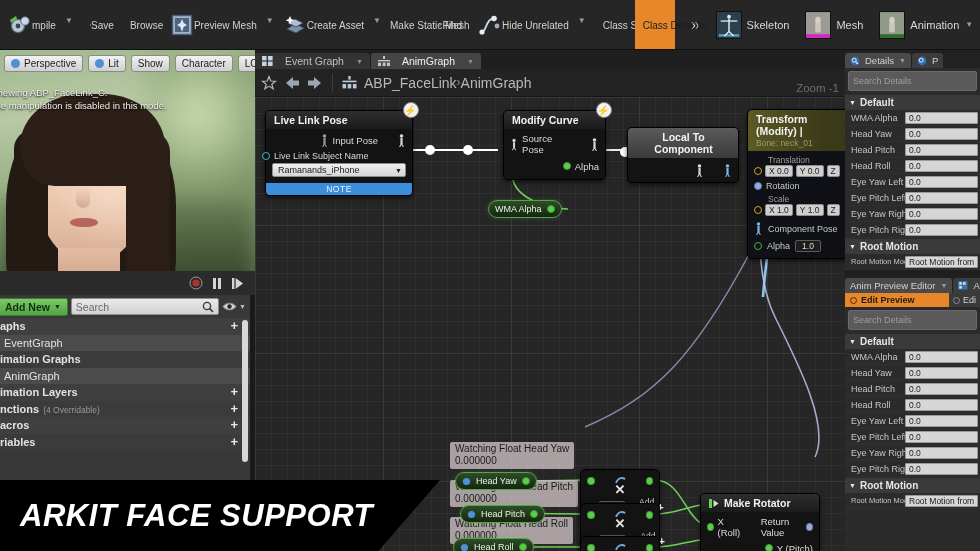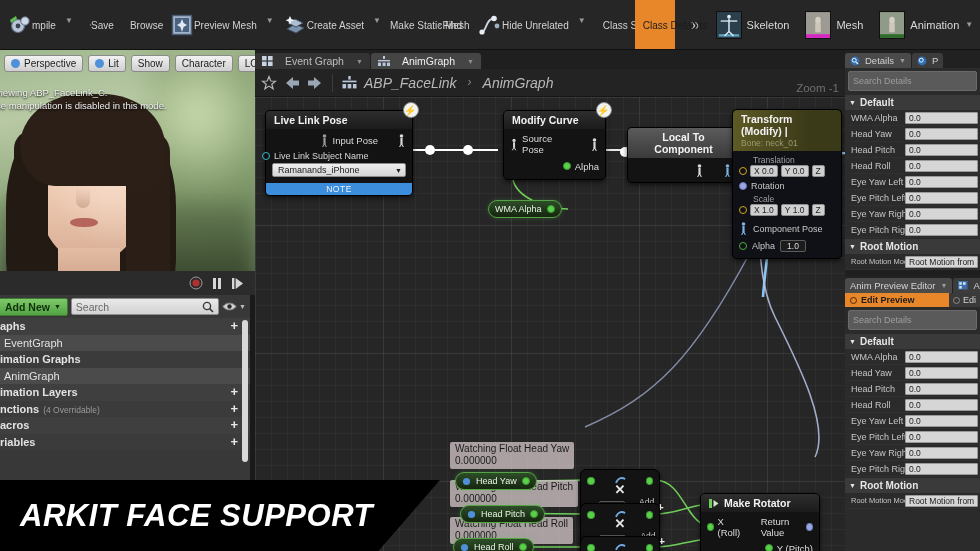--- a/index.html
+++ b/index.html
@@ -142,21 +142,21 @@
   .g-tabbar { height:19px; background:#1f1f1f; display:flex; align-items:flex-end; gap:1px;}
   .g-tab { background:#333; color:#bfbfbf; font-size:10.5px; height:16px;
     padding:0 7px; display:flex; align-items:center; gap:12px; cursor:pointer;
     border-top-left-radius:3px; border-top-right-radius:3px;}
   .g-tab.sel { background:#454545; color:#f0f0f0; }
   .g-tab .tc { font-size:7px; color:#8e8e8e; }
   .g-bread {
     height:28px; background:#232323; display:flex; align-items:center; gap:7px;
     padding-left:6px; border-bottom:1px solid #151515; position:relative;
   }
-  .g-bc-txt { font-size:14px; color:#b9b9b9; display:flex; align-items:flex-start; gap:11px;font-style:italic;}
+  .g-bc-txt { font-size:14px; color:#b9b9b9; display:flex; align-items:flex-start; gap:0;}
   .g-bc-sep { color:#8c8c8c; font-size:12px;}
   .g-zoom { position:absolute; right:6px; bottom:2px; font-size:11.5px; color:#6f6f6f;}
   .canvas { position:absolute; left:0; top:47px; width:590px; height:454px;
     background:#262626;
     background-image:
       linear-gradient(to right, rgba(255,255,255,.035) 1px, transparent 1px),
       linear-gradient(to bottom, rgba(255,255,255,.035) 1px, transparent 1px),
       linear-gradient(to right, rgba(255,255,255,.05) 1px, transparent 1px),
       linear-gradient(to bottom, rgba(255,255,255,.05) 1px, transparent 1px);
     background-size: 16px 16px, 16px 16px, 128px 128px, 128px 128px;
@@ -713,21 +713,21 @@
               <svg class="pin-pose" viewBox="0 0 9 13">
                 <circle cx="4.5" cy="2" r="1.8" fill="#7fb4e8"></circle>
                   <rect x="3.4" y="4" width="2.2" height="6" fill="#7fb4e8"></rect>
                 <path d="M4.5 9.5 L2.6 13 M4.5 9.5 L6.4 13" stroke="#7fb4e8" stroke-width="1.1"></path>
               </svg>
             </span>
           </div>
         </div>
       </div>
 
-      <div class="node" style="left:477px; top:12px; width:110px; overflow:hidden;">
+      <div class="node" style="left:492px; top:12px; width:110px; overflow:hidden;">
         <div class="node-hd olive">
           <div>Transform (Modify) |</div>
           <div class="node-sub">Bone: neck_01</div>
         </div>
         <div class="node-body" style="background:#0f1116;">
           <div class="veclbl">Translation</div>
           <div style="display:flex; align-items:center; gap:3px;">
             <span class="pin-dot gold"></span>
             <span class="numbox">X  0.0</span>
             <span class="numbox">Y  0.0</span>

